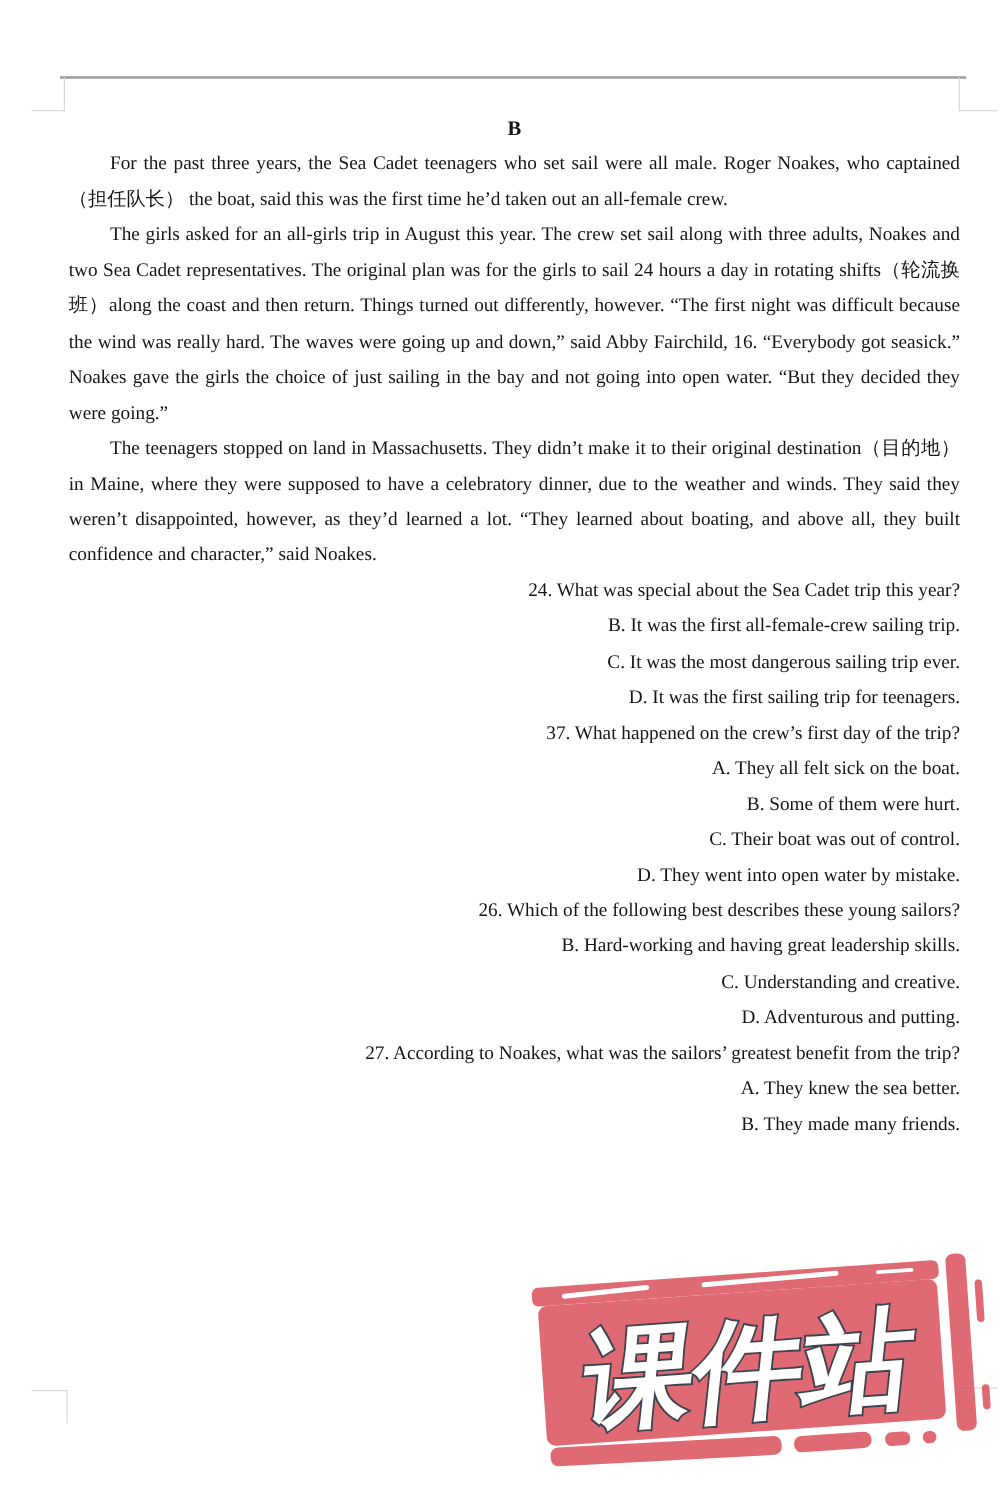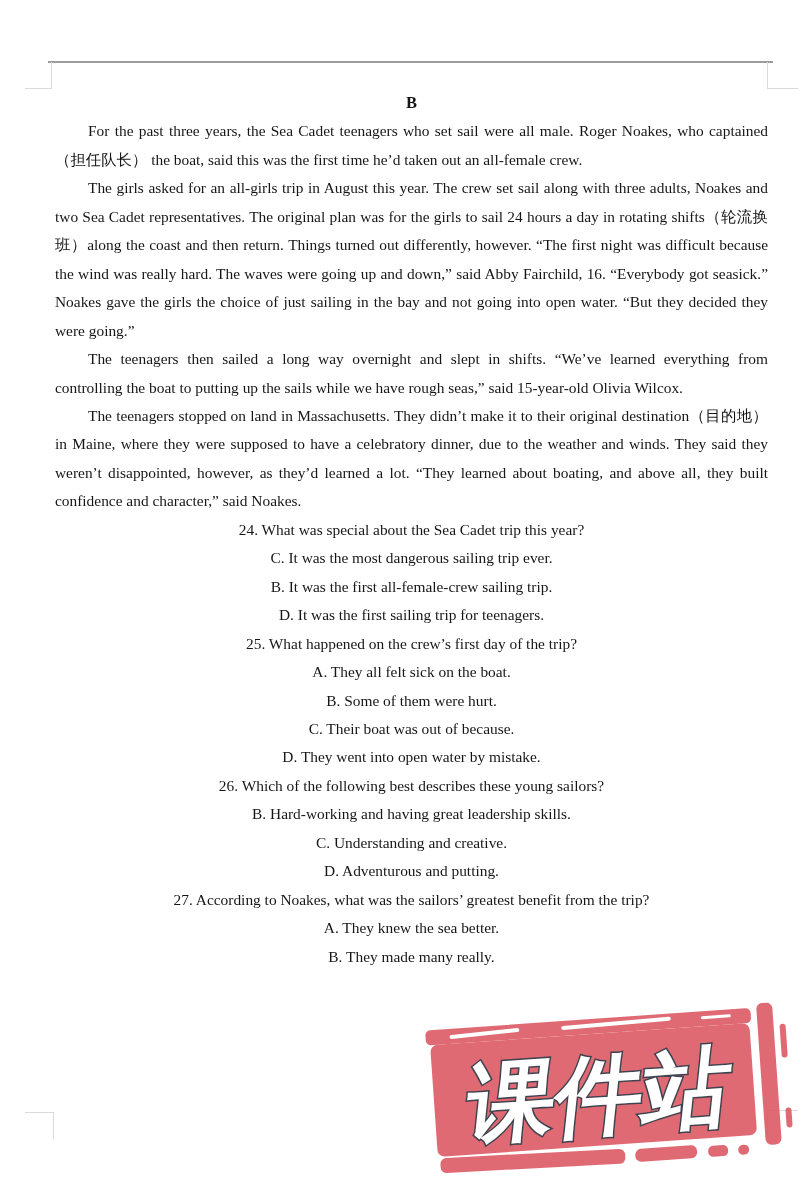--- a/index.html
+++ b/index.html
@@ -49,21 +49,21 @@
     text-align: center;
     font-weight: bold;
     font-size: 16.5px;
   }
   .para {
     margin: 0;
     text-align: justify;
     text-indent: 33px;
   }
   .qline, .opt {
-    text-align: center;
+    text-align: right;
   }
 
   
   .watermark {
     position: absolute;
     left: 416px;
     top: 1000px;
     width: 384px;
     height: 200px;
     opacity: 0.9;
@@ -83,49 +83,48 @@
   <div class="crop tl"></div>
   <div class="crop tr"></div>
   <div class="crop bl"></div>
   <div class="crop br"></div>
 
   <div class="content">
     <div class="heading">B</div>
 
     <p class="para">For the past three years, the Sea Cadet teenagers who set sail were all male. Roger Noakes, who captained（担任队长）  the boat, said this was the first time he’d taken out an all-female crew.</p>
     <p class="para">The girls asked for an all-girls trip in August this year. The crew set sail along with three adults, Noakes and two Sea Cadet representatives. The original plan was for the girls to sail 24 hours a day in rotating shifts（轮流换班）along the coast and then return. Things turned out differently, however. “The first night was difficult because the wind was really hard. The waves were going up and down,” said Abby Fairchild, 16. “Everybody got seasick.” Noakes gave the girls the choice of just sailing in the bay and not going into open water. “But they decided they were going.”</p>
-    <p class="para">The teenagers then sailed a long way overnight and slept in shifts. “We’ve learned everything from controlling the boat to putting up the sails while we have rough seas,” said 15-year-old Olivia Wilcox.</p>
     <p class="para">The teenagers stopped on land in Massachusetts. They didn’t make it to their original destination（目的地） in Maine, where they were supposed to have a celebratory dinner, due to the weather and winds. They said they weren’t disappointed, however, as they’d learned a lot. “They learned about boating, and above all, they built confidence and character,” said Noakes.</p>
 
     <div>
       <div class="qline">24. What was special about the Sea Cadet trip this year?</div>
+      <div class="opt">B. It was the first all-female-crew sailing trip.</div>
       <div class="opt">C. It was the most dangerous sailing trip ever.</div>
-      <div class="opt">B. It was the first all-female-crew sailing trip.</div>
       <div class="opt">D. It was the first sailing trip for teenagers.</div>
     </div>
 
     <div>
-      <div class="qline">25. What happened on the crew’s first day of the trip?</div>
+      <div class="qline">37. What happened on the crew’s first day of the trip?</div>
       <div class="opt">A. They all felt sick on the boat.</div>
       <div class="opt">B. Some of them were hurt.</div>
-      <div class="opt">C. Their boat was out of because.</div>
+      <div class="opt">C. Their boat was out of control.</div>
       <div class="opt">D. They went into open water by mistake.</div>
     </div>
 
     <div>
       <div class="qline">26. Which of the following best describes these young sailors?</div>
       <div class="opt">B. Hard-working and having great leadership skills.</div>
       <div class="opt">C. Understanding and creative.</div>
       <div class="opt">D. Adventurous and putting.</div>
     </div>
 
     <div>
       <div class="qline">27. According to Noakes, what was the sailors’ greatest benefit from the trip?</div>
       <div class="opt">A. They knew the sea better.</div>
-      <div class="opt">B. They made many really.</div>
+      <div class="opt">B. They made many friends.</div>
     </div>
   </div>
 
   <div class="watermark">
     <svg width="384" height="200" viewBox="0 0 384 200">
       <g transform="rotate(-4 192 95)">
 
         <rect x="14" y="18" width="326" height="15" rx="5" fill="#dd5a64"></rect>
         <rect x="38" y="23" width="70" height="4" rx="2" fill="#ffffff" transform="rotate(-2 73 25)"></rect>
         <rect x="150" y="22" width="110" height="4" rx="2" fill="#ffffff" transform="rotate(-1 205 24)"></rect>

